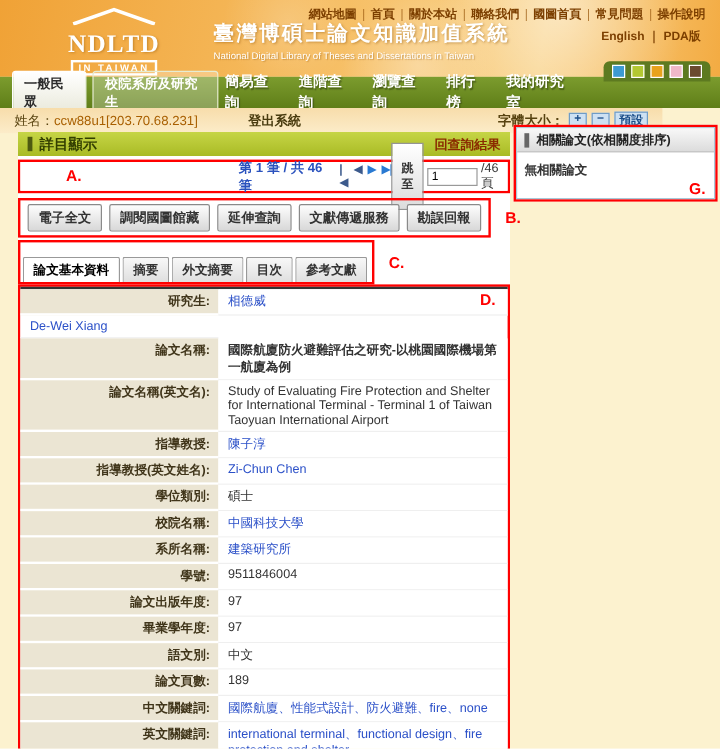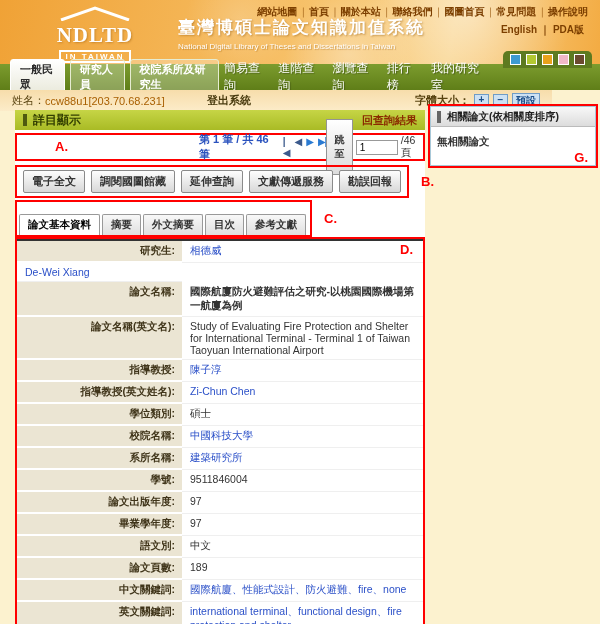--- a/index.html
+++ b/index.html
@@ -27,21 +27,21 @@
   .lang-links span.lnk::after { content:"｜"; margin:0 3px; }
   .lang-links span.lnk:last-of-type::after { content:""; }
 
   .theme-picker { position:absolute; right:8px; top:51px; background:#5d7a20; border-radius:5px 5px 0 0; padding:3px 7px 3px; display:flex; gap:5px; z-index:3; }
   .swatch { width:11px; height:11px; border:1px solid #fff; }
 
   
   .navbar { position:absolute; top:64px; left:0; width:600px; height:26px; background:linear-gradient(#7c9c2e,#5f7e18); display:flex; align-items:center; padding:0 10px; }
   .role-tab { font-size:11px; padding:2px 9px; margin-right:5px; border-radius:3px; background:rgba(255,255,255,.28); border:1px solid #e6ecd2; color:#fff; font-weight:bold; }
   .role-tab.active { background:linear-gradient(#ffffff,#e9e9da); color:#2c2c2c; border:1px solid #fff; }
-  .nav-menu { margin-left:auto; display:flex; gap:15px; font-size:12px; font-weight:normal; color:#fff; text-shadow:1px 1px 1px rgba(0,0,0,.35); padding-right:110px; }
+  .nav-menu { margin-left:auto; display:flex; gap:15px; font-size:12px; font-weight:bold; color:#fff; text-shadow:1px 1px 1px rgba(0,0,0,.35); padding-right:110px; }
 
   
   .userbar { position:absolute; top:90px; left:0; width:552px; height:21px; background:linear-gradient(#f7ddab,#fcecc9); display:flex; align-items:center; font-size:11px; padding:0 12px; color:#584310; }
   .user-name-value { color:#a85f00; margin-right:42px; }
   .logout { font-weight:bold; color:#4a3c10; }
   .font-controls { margin-left:auto; display:flex; align-items:center; gap:4px; font-weight:bold; }
   .font-btn { width:15px; height:13px; background:#cde1f3; border:1px solid #6f9cc6; color:#1c4f8a; font-size:10px; line-height:10px; text-align:center; font-weight:bold; }
   .font-default-btn { background:#cde1f3; border:1px solid #6f9cc6; color:#1c4f8a; font-size:10px; padding:0 3px; line-height:13px; font-weight:bold; }
 
   
@@ -127,21 +127,20 @@
     <span class="swatch" style="background: rgb(61, 154, 209);"></span>
       <span class="swatch" style="background: rgb(179, 200, 50);"></span>
       <span class="swatch" style="background: rgb(232, 162, 28);"></span>
       <span class="swatch" style="background: rgb(240, 184, 200);"></span>
       <span class="swatch" style="background: rgb(107, 74, 47);"></span>
   </div>
 
   <div class="navbar">
     <div style="display:flex">
       <span class="role-tab active">一般民眾</span>
-        <span class="role-tab">研究人員</span>
         <span class="role-tab">校院系所及研究生</span>
     </div>
     <div class="nav-menu">
       <span>簡易查詢</span>
         <span>進階查詢</span>
         <span>瀏覽查詢</span>
         <span>排行榜</span>
         <span>我的研究室</span>
     </div>
   </div>

